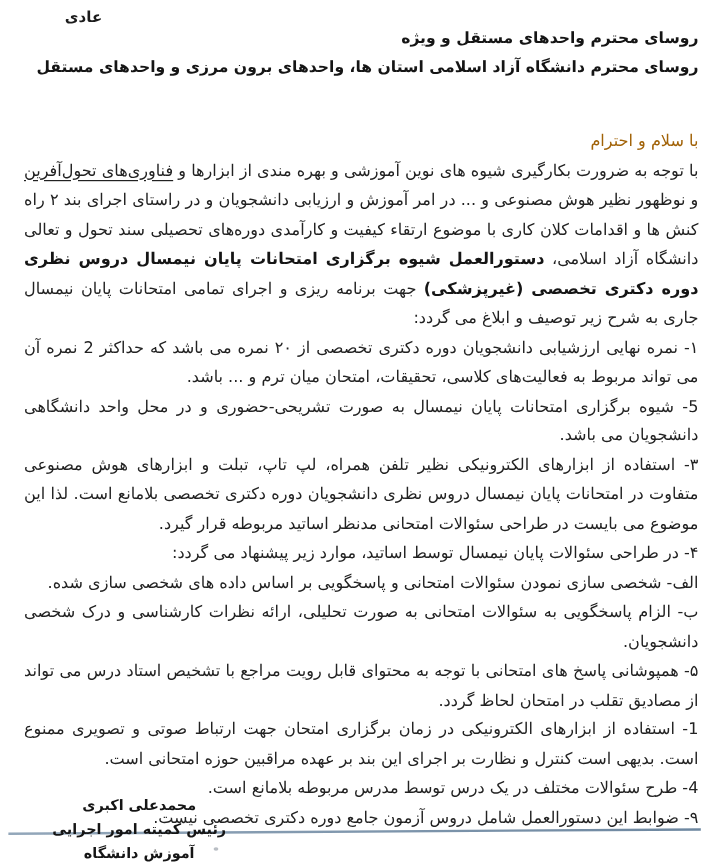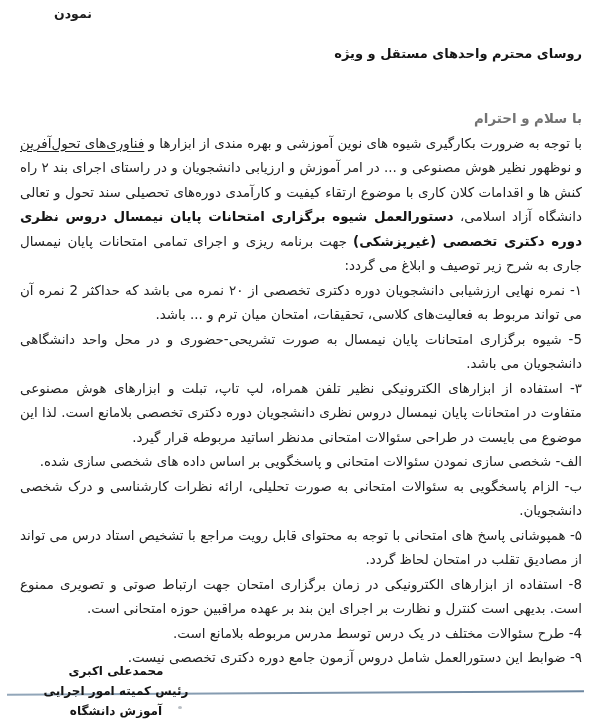--- a/index.html
+++ b/index.html
@@ -16,33 +16,32 @@
     position:absolute; top:6px; left:54px;
     font-weight:bold; font-size:12.5px;
   }
   .header {
     position:absolute; top:21px; right:21px; left:18px;
     text-align:right;
     font-weight:bold;
     font-size:13px;
     line-height:23.5px;
     color:#151515;
-    margin-top:21px;
   }
   .header > div { margin:0; }
   .doc-body {
     position:absolute; top:107px; right:21px; left:20px;
     font-size:13.4px;
     line-height:24.5px;
     text-align:justify;
     text-align-last:right;
     color:#222;
   }
   .doc-body p { margin:0; }
-  .salutation { font-weight:bold; color:#737373; }
+  .salutation { font-weight:normal; color:#a16207; }
   .u { text-decoration:underline; text-underline-offset:3px; }
   .b { font-weight:bold; color:#151515; }
   .signature {
     position:absolute; top:661px; left:38px; width:156px;
     text-align:center;
     font-weight:bold;
     font-size:12px;
     line-height:20px;
     color:#151515;
     z-index:2;
@@ -57,36 +56,38 @@
     position:absolute; top:706px; left:178px;
     width:4px; height:3px; border-radius:50%;
     background:#b9bec4;
   }
 </style>
 </head>
 <body>
 
 <div class="page">
 
-  <div class="stamp">نمودن</div>
+  <div class="stamp">عادی</div>
 
   <div class="header">
     <div>روسای محترم واحدهای مستقل و ویژه</div>
+    <div>روسای محترم دانشگاه آزاد اسلامی استان ها، واحدهای برون مرزی و واحدهای مستقل</div>
   </div>
 
   <div class="doc-body">
     <p class="salutation">با سلام و احترام</p>
     <p><span>با توجه به ضرورت بکارگیری شیوه های نوین آموزشی و بهره مندی از ابزارها و </span><span class="u">فناوری‌های تحول‌آفرین</span><span> و نوظهور نظیر هوش مصنوعی و ... در امر آموزش و ارزیابی دانشجویان و در راستای اجرای بند ۲ راه کنش ها و اقدامات کلان کاری با موضوع ارتقاء کیفیت و کارآمدی دوره‌های تحصیلی سند تحول و تعالی دانشگاه آزاد اسلامی، </span><span class="b">دستورالعمل شیوه برگزاری امتحانات پایان نیمسال دروس نظری دوره دکتری تخصصی (غیرپزشکی)</span><span> جهت برنامه ریزی و اجرای تمامی امتحانات پایان نیمسال جاری به شرح زیر توصیف و ابلاغ می گردد:</span></p>
     <p>۱- نمره نهایی ارزشیابی دانشجویان دوره دکتری تخصصی از ۲۰ نمره می باشد که حداکثر 2 نمره آن می تواند مربوط به فعالیت‌های کلاسی، تحقیقات، امتحان میان ترم و ... باشد.</p>
     <p>5- شیوه برگزاری امتحانات پایان نیمسال به صورت تشریحی-حضوری و در محل واحد دانشگاهی دانشجویان می باشد.</p>
     <p>۳- استفاده از ابزارهای الکترونیکی نظیر تلفن همراه، لپ تاپ، تبلت و ابزارهای هوش مصنوعی متفاوت در امتحانات پایان نیمسال دروس نظری دانشجویان دوره دکتری تخصصی بلامانع است. لذا این موضوع می بایست در طراحی سئوالات امتحانی مدنظر اساتید مربوطه قرار گیرد.</p>
+    <p>۴- در طراحی سئوالات پایان نیمسال توسط اساتید، موارد زیر پیشنهاد می گردد:</p>
     <p>الف- شخصی سازی نمودن سئوالات امتحانی و پاسخگویی بر اساس داده های شخصی سازی شده.</p>
     <p>ب- الزام پاسخگویی به سئوالات امتحانی به صورت تحلیلی، ارائه نظرات کارشناسی و درک شخصی دانشجویان.</p>
     <p>۵- همپوشانی پاسخ های امتحانی با توجه به محتوای قابل رویت مراجع با تشخیص استاد درس می تواند از مصادیق تقلب در امتحان لحاظ گردد.</p>
-    <p>8- استفاده از ابزارهای الکترونیکی در زمان برگزاری امتحان جهت ارتباط صوتی و تصویری ممنوع است. بدیهی است کنترل و نظارت بر اجرای این بند بر عهده مراقبین حوزه امتحانی است.</p>
+    <p>1- استفاده از ابزارهای الکترونیکی در زمان برگزاری امتحان جهت ارتباط صوتی و تصویری ممنوع است. بدیهی است کنترل و نظارت بر اجرای این بند بر عهده مراقبین حوزه امتحانی است.</p>
     <p>4- طرح سئوالات مختلف در یک درس توسط مدرس مربوطه بلامانع است.</p>
     <p>۹- ضوابط این دستورالعمل شامل دروس آزمون جامع دوره دکتری تخصصی نیست.</p>
   </div>
 
   <div class="signature">
     <div>محمدعلی اکبری</div>
     <div>رئیس کمیته امور اجرایی آموزش دانشگاه</div>
   </div>
 
   <div class="footer-rule"></div>

